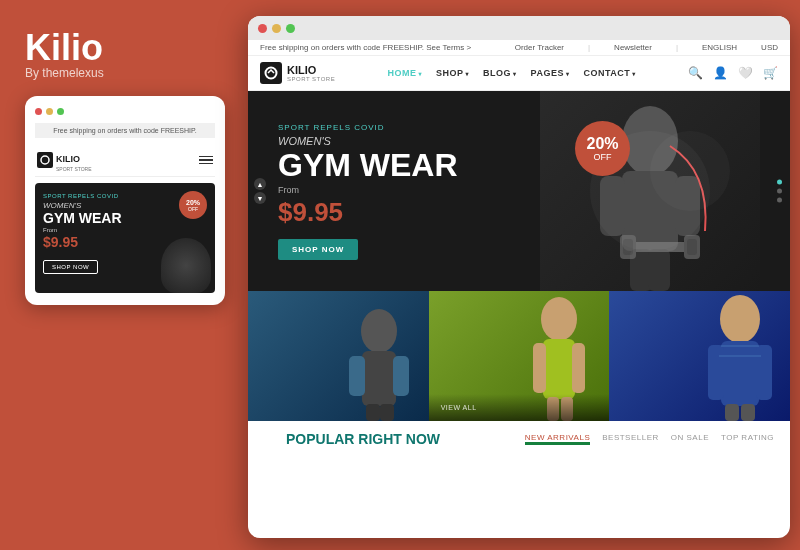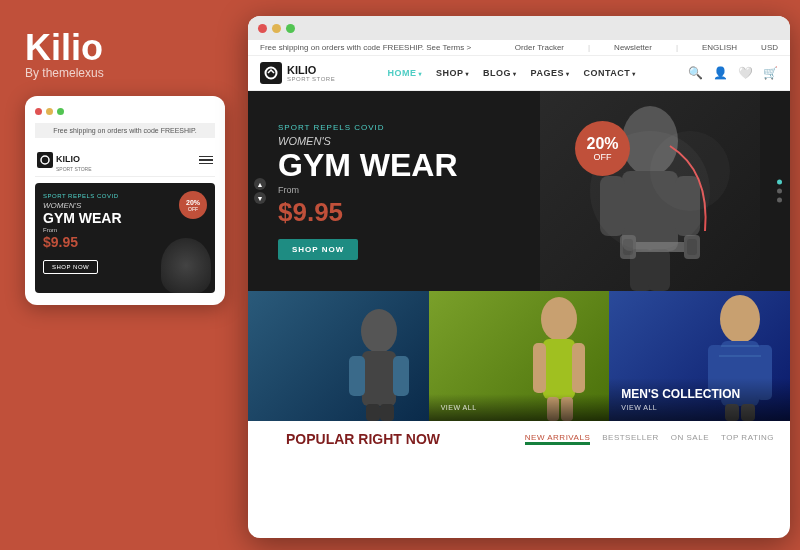--- a/index.html
+++ b/index.html
@@ -362,21 +362,21 @@
 
     
     .popular-section {
       background: #fff;
       padding: 10px 16px 6px;
       display: flex;
       justify-content: space-between;
       align-items: center;
     }
     .popular-title {
-      font-size: 14px; font-weight: 900; color: #7f1d1d;
+      font-size: 14px; font-weight: 900; color: #0f766e;
       text-transform: uppercase;
       padding-left: 22px;
     }
     .popular-tabs {
       display: flex; gap: 12px;
     }
     .popular-tab {
       font-size: 8px; color: #999;
       text-transform: uppercase; letter-spacing: 0.5px;
       cursor: pointer;
@@ -571,25 +571,20 @@
           <rect x="26" y="50" width="38" height="65" rx="6" fill="#2a4a9a"></rect>
           <rect x="13" y="54" width="16" height="55" rx="5" fill="#2a4a9a"></rect>
           <rect x="61" y="54" width="16" height="55" rx="5" fill="#2a4a9a"></rect>
           <rect x="30" y="113" width="14" height="17" rx="4" fill="#555"></rect>
           <rect x="46" y="113" width="14" height="17" rx="4" fill="#555"></rect>
 
           <line x1="26" y1="55" x2="64" y2="55" stroke="#4a7aba" stroke-width="1.5" opacity="0.5"></line>
           <line x1="24" y1="65" x2="66" y2="65" stroke="#4a7aba" stroke-width="1.5" opacity="0.5"></line>
         </svg>
       </div>
-      <div class="collection-overlay">
-        <div class="collection-title">MEN'S
-COLLECTION</div>
-        <div class="collection-view">VIEW ALL</div>
-      </div>
     </div>
   </div>
 
   <div class="popular-section">
     <div class="popular-title">POPULAR RIGHT NOW</div>
     <div class="popular-tabs">
       <span class="popular-tab active">NEW ARRIVALS</span>
       <span class="popular-tab">BESTSELLER</span>
       <span class="popular-tab">ON SALE</span>
       <span class="popular-tab">TOP RATING</span>

